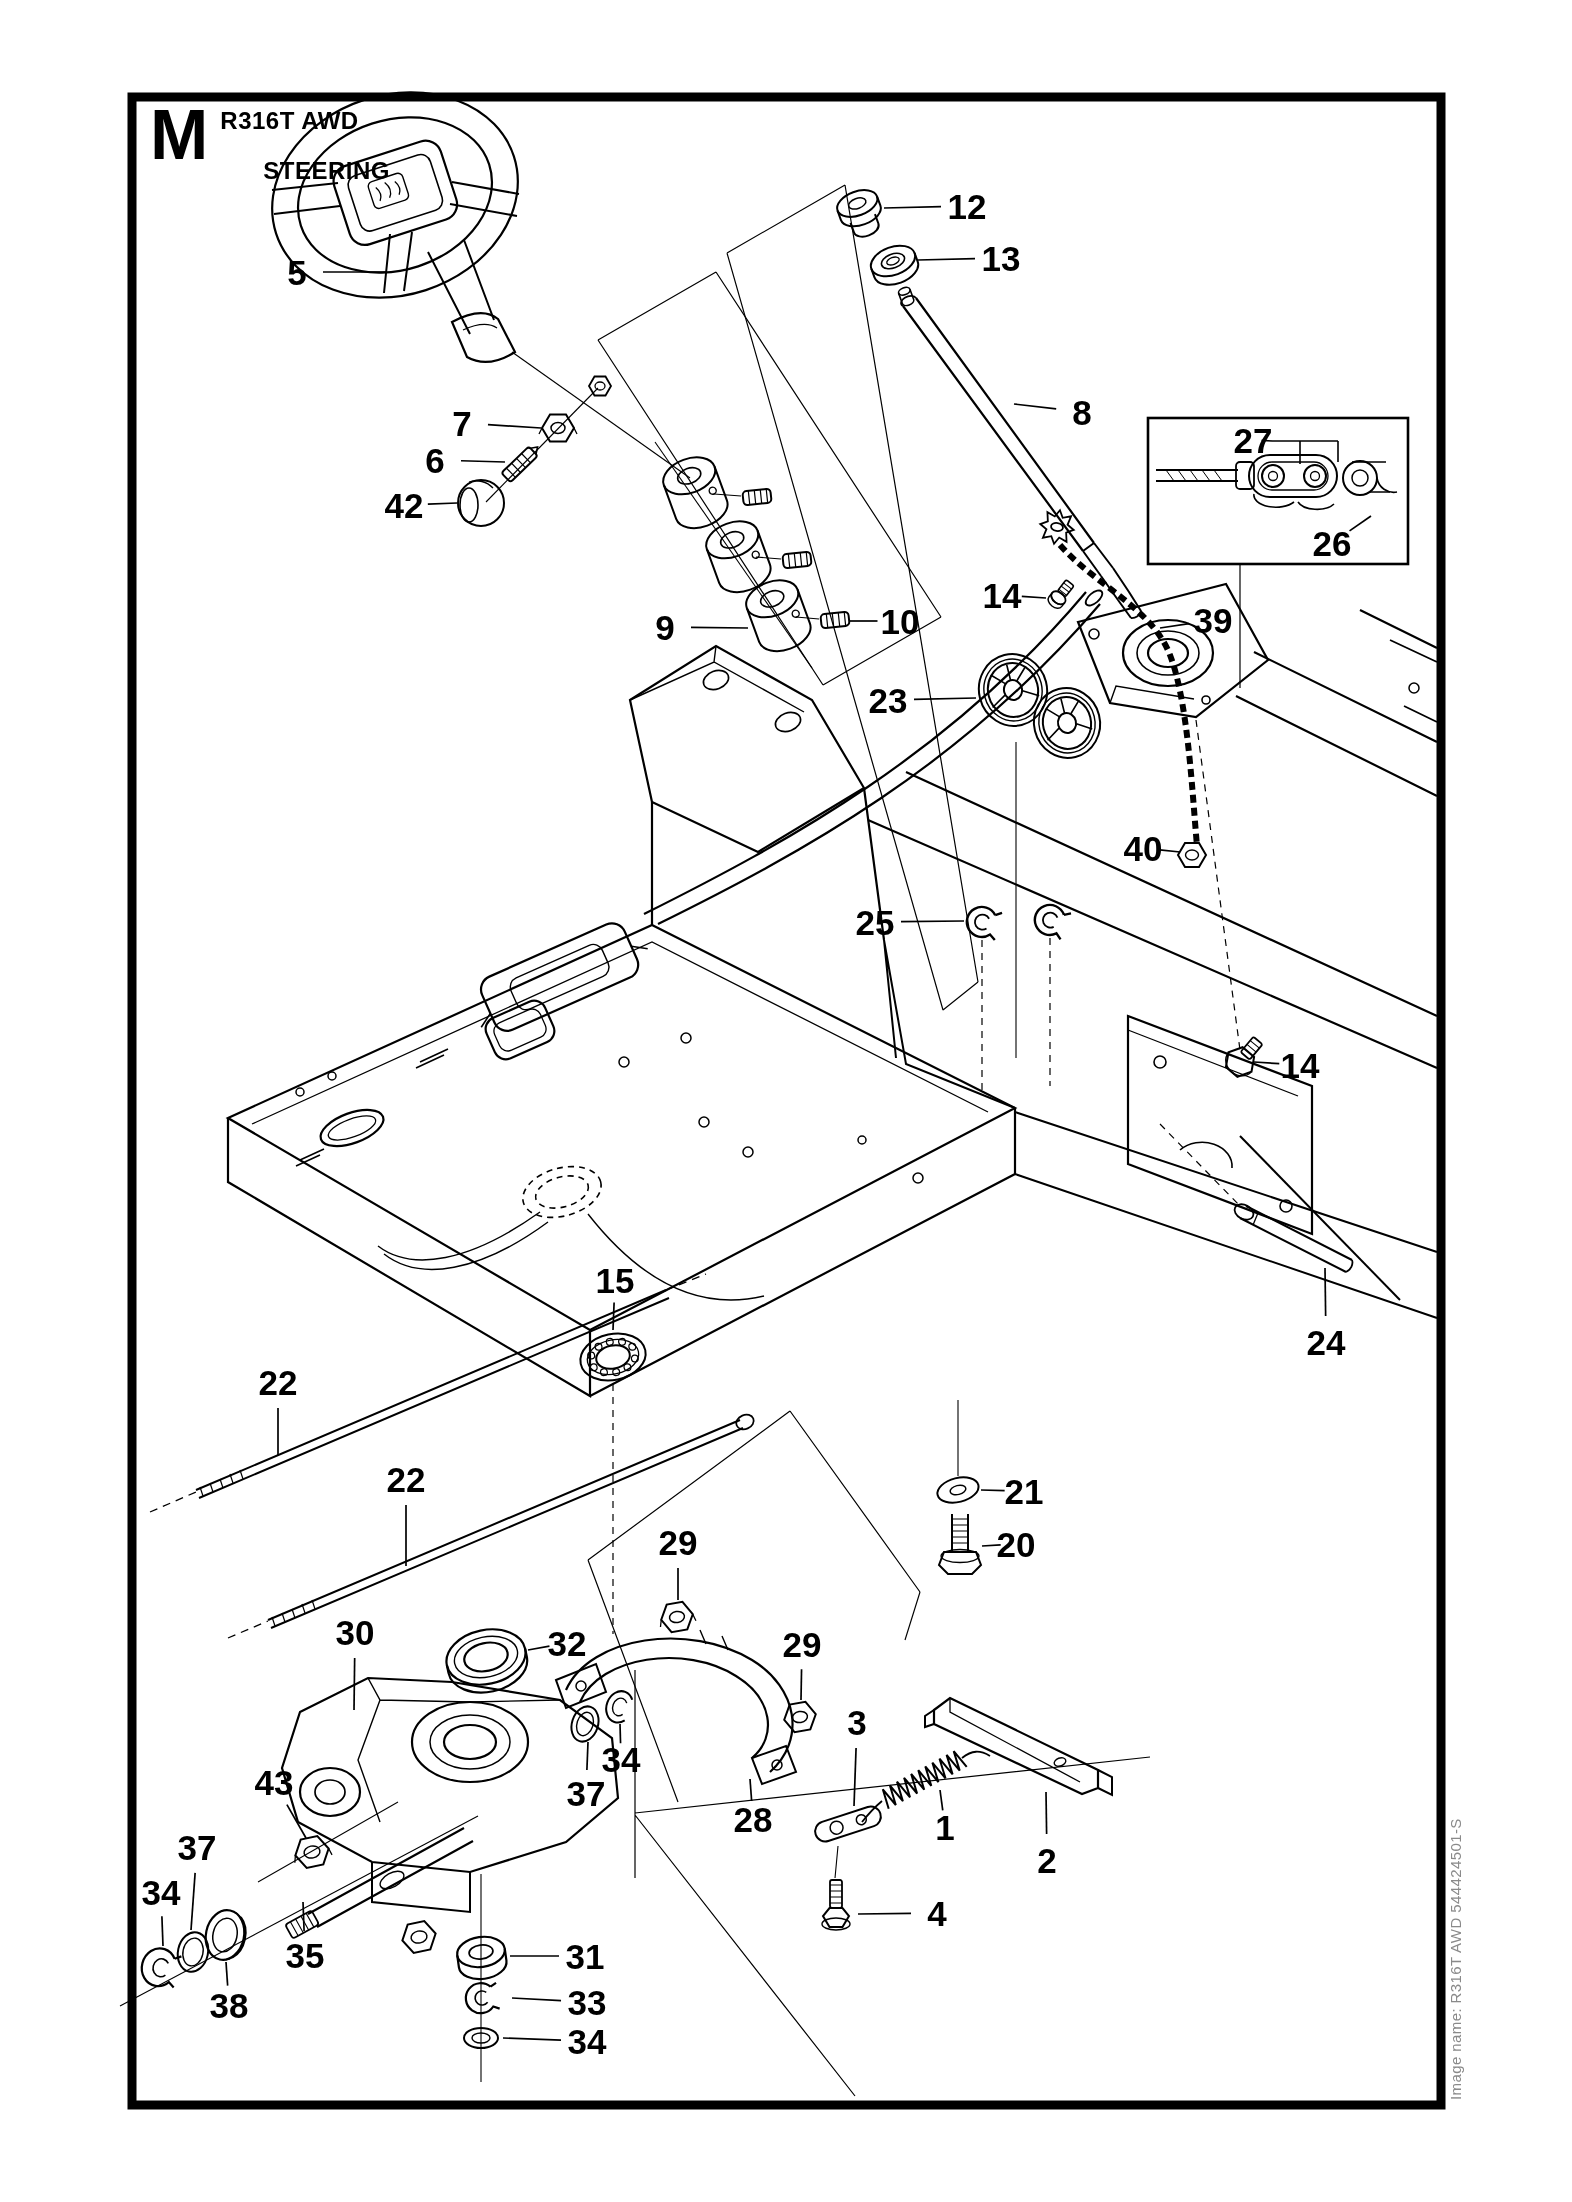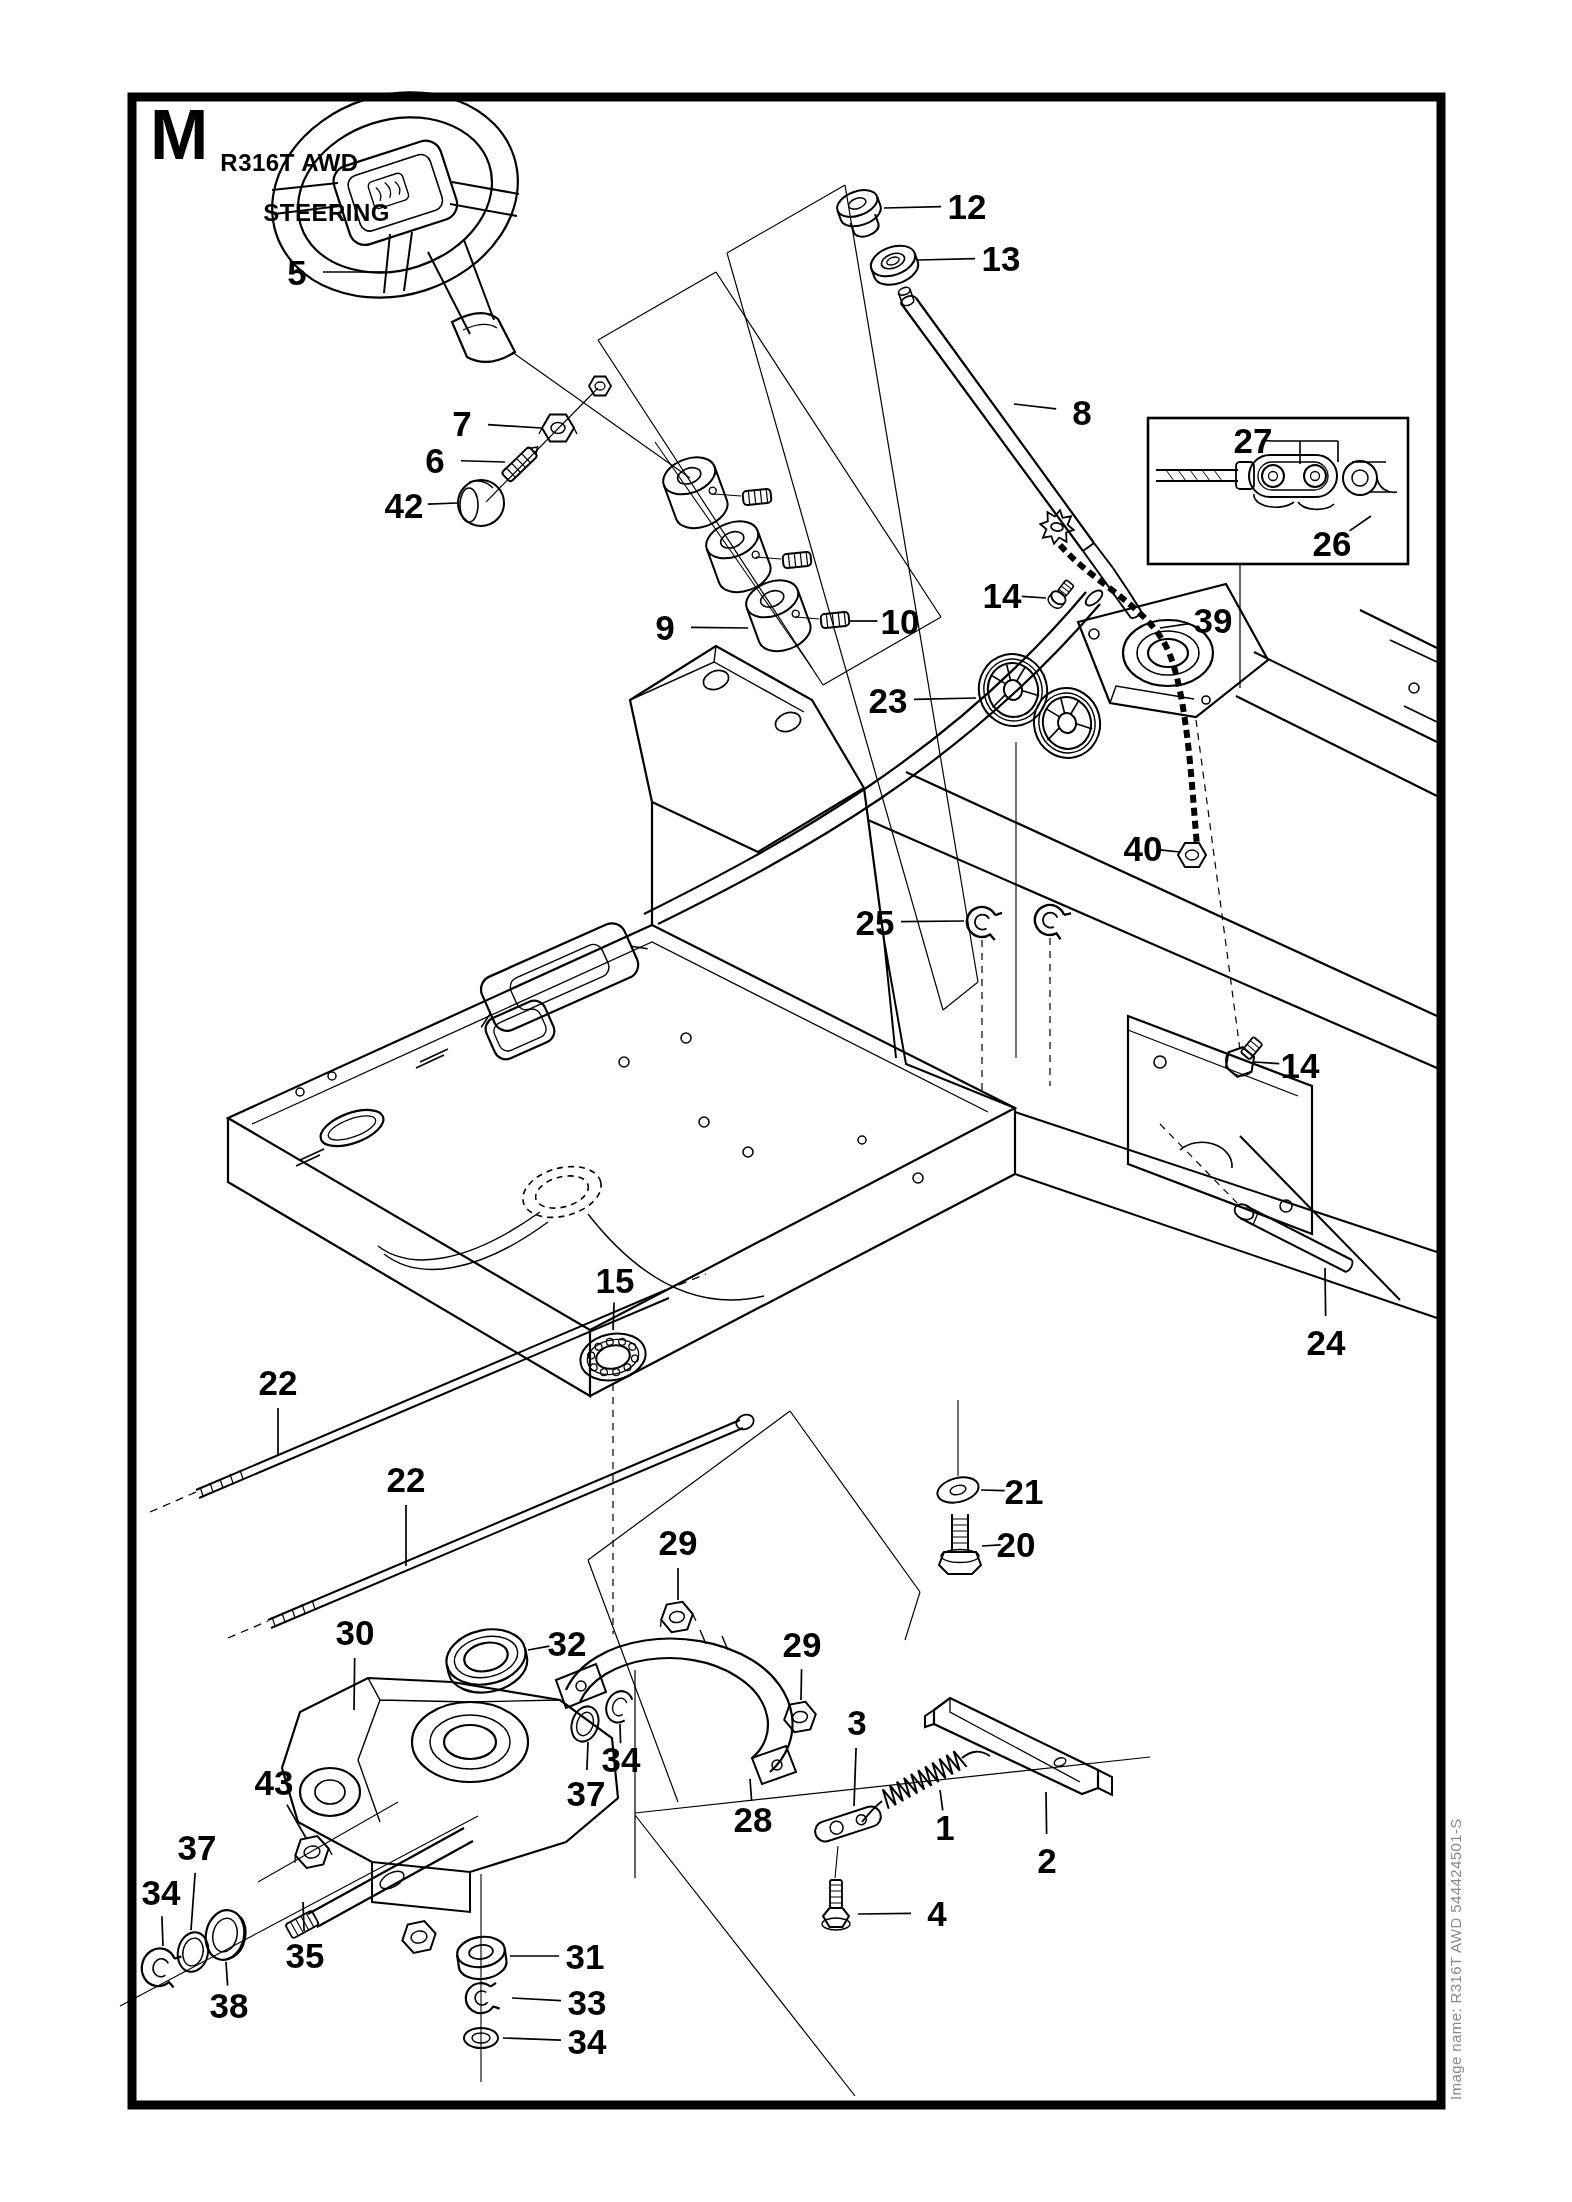--- a/index.html
+++ b/index.html
@@ -1,21 +1,21 @@
 <!DOCTYPE html>
 <html><head>
 <meta charset="utf-8">
 <style>
   html,body{margin:0;padding:0;background:#e8e8e8;}
   .page{position:relative;width:1572px;height:2202px;background:#ffffff;overflow:hidden;
         font-family:"Liberation Sans", sans-serif;}
   .diagram-svg{position:absolute;left:0;top:0;width:1572px;height:2202px;}
   .title-block{position:absolute;left:150px;top:104px;display:flex;align-items:flex-start;gap:14px;color:#000;}
   .section-letter{font-size:70px;font-weight:700;line-height:0.9;letter-spacing:-2px;}
-  .title-lines{padding-top:4px;font-size:24px;font-weight:700;line-height:25px;letter-spacing:0.5px;white-space:pre;margin-top:42px;}
+  .title-lines{padding-top:4px;font-size:24px;font-weight:700;line-height:25px;letter-spacing:0.5px;white-space:pre;}
   .side-note{position:absolute;left:1447px;top:2100px;width:530px;transform:rotate(-90deg);
              transform-origin:0 0;font-size:15px;color:#8a8a8a;letter-spacing:0.4px;}
   svg text.callout{font-family:"Liberation Sans", sans-serif;font-weight:700;font-size:35px;fill:#000;}
   svg *{vector-effect:none;}
   .s{stroke:#000;fill:none;}
 </style>
 </head>
 <body>
 
 <div class="page">

